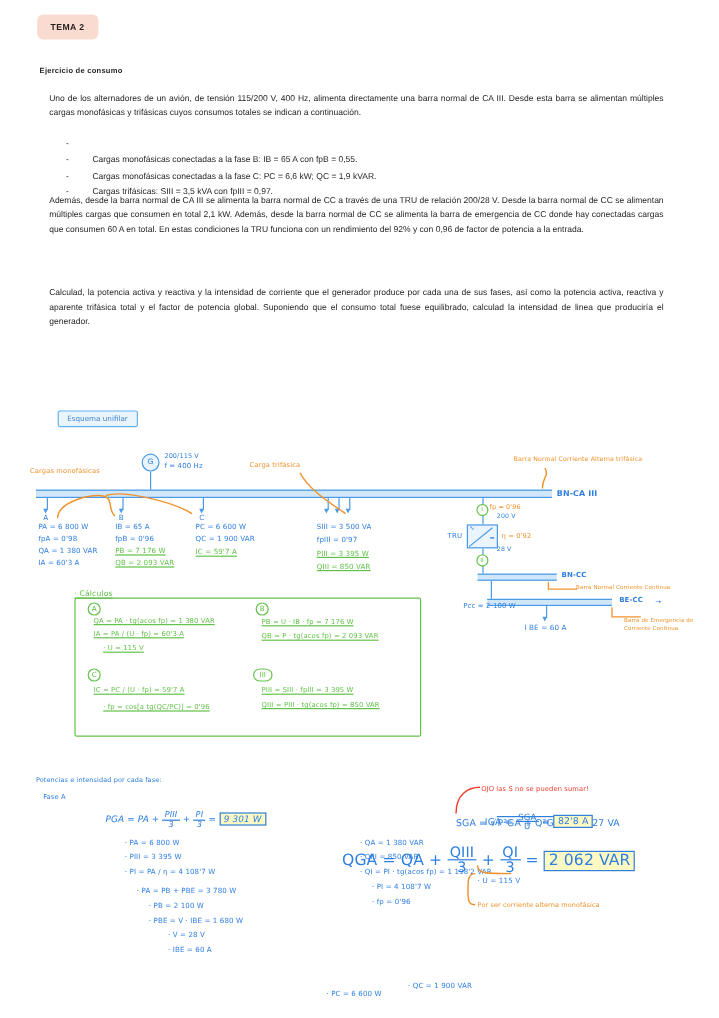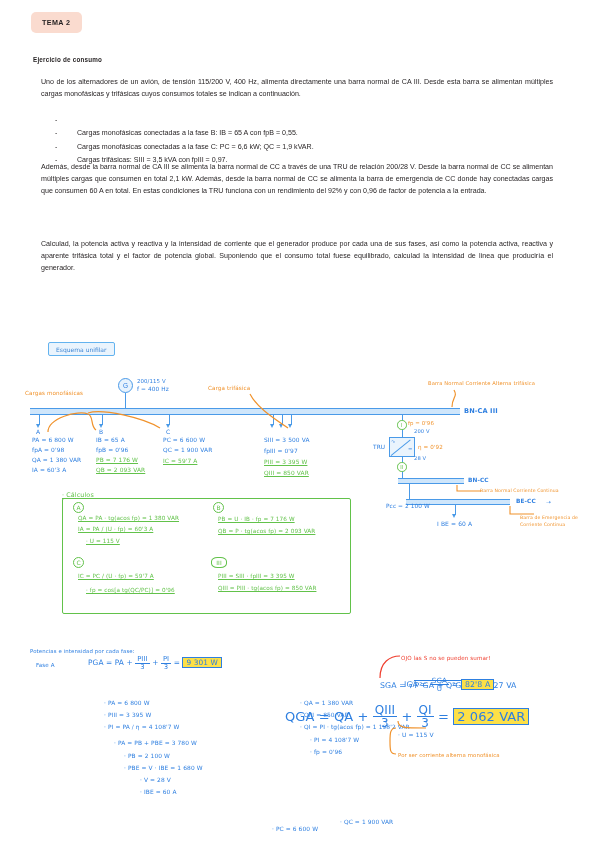--- a/index.html
+++ b/index.html
@@ -95,21 +95,21 @@
   .circ-lbl{
     position:absolute; border:1.1px solid #62c24a; color:#62c24a;
     border-radius:50%; width:11px;height:11px; font-size:6px;
     display:flex; align-items:center; justify-content:center;
     font-family:"DejaVu Sans", sans-serif;
   }
   .circ-lbl.wide{ width:16px; border-radius:40%; }
 
   .res-box{
     border:1.2px solid #2e7fe0; padding:0 3px;
-    display:inline-block; background:#fde047;
+    display:inline-block; background:#fef9c3;
   }
   .frac{ display:inline-block; text-align:center; vertical-align:-0.55em;
          font-size:.92em; line-height:1.02; }
   .frac .num{ display:block; border-bottom:1px solid currentColor; padding:0 2px;}
   .frac .den{ display:block; padding:0 2px;}
   .rad{ border-top:1px solid currentColor; padding:0 2px 0 1px; }
 </style>
 </head>
 <body>
 
@@ -266,21 +266,21 @@
   <div class="hw green" style="left:78px; top:573px; font-size:5.7px;">IC = PC / (U · fp) = 59'7 A</div>
   <div class="hw green" style="left:86px; top:587px; font-size:5.7px;">· fp = cos[a tg(QC/PC)] = 0'96</div>
 
   <div class="circ-lbl wide" style="left:211px; top:557px;">III</div>
   <div class="hw green" style="left:218px; top:573px; font-size:5.7px;">PIII = SIII · fpIII = 3 395 W</div>
   <div class="hw green" style="left:218px; top:585px; font-size:5.7px;">QIII = PIII · tg(acos fp) = 850 VAR</div>
 
   <div class="hw blue" style="left:30px; top:648px; font-size:5.4px;">Potencias e intensidad por cada fase:</div>
   <div class="hw blue" style="left:36px; top:662px; font-size:5.6px;">Fase A</div>
 
-  <div class="hw blue" style="left:88px; top:656px; font-size:7.4px;">
+  <div class="hw blue" style="left:88px; top:676px; font-size:7.4px;font-style:italic;">
     <span>PGA = PA +</span>
     <span class="frac">
       <span class="num">PIII</span>
       <span class="den">3</span>
     </span>
     <span>+</span>
     <span class="frac">
       <span class="num">PI</span>
       <span class="den">3</span>
     </span>

